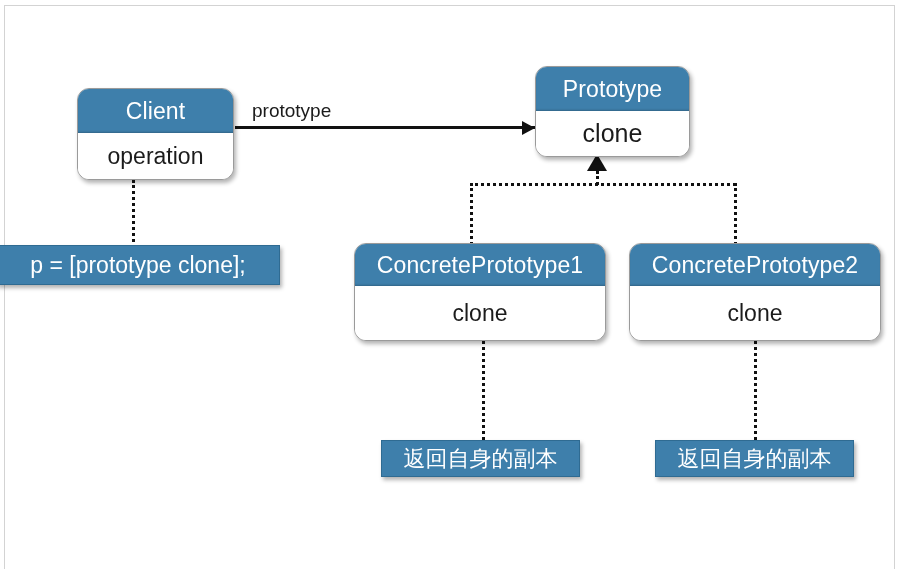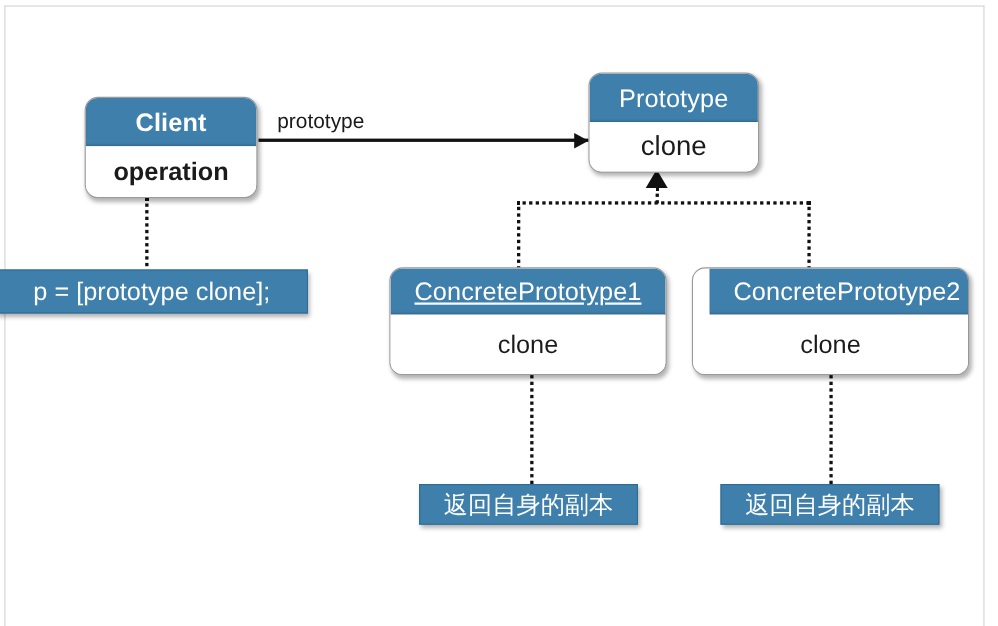--- a/index.html
+++ b/index.html
@@ -130,49 +130,49 @@
   <div class="dotted-v" style="left:470px; top:183px; height:62px;"></div>
 
   <div class="dotted-v" style="left:734px; top:183px; height:62px;"></div>
 
   <div class="dotted-v" style="left:132px; top:180px; height:62px;"></div>
 
   <div class="dotted-v" style="left:482px; top:341px; height:99px;"></div>
 
   <div class="dotted-v" style="left:754px; top:341px; height:99px;"></div>
 
-  <div class="uml-box" style="left:77px; top:88px; width:157px; height:92px;font-weight:bold;">
+  <div class="uml-box" style="left:77px; top:88px; width:157px; height:92px;">
     <div class="uml-header" style="height:44px; font-size:23px;">
       <span>Client</span>
     </div>
     <div class="uml-body" style="height:46px; font-size:23px;justify-content:center;">
       <span>operation</span>
     </div>
   </div>
 
   <div class="uml-box" style="left:535px; top:66px; width:155px; height:91px;">
     <div class="uml-header" style="height:44px; font-size:23px;">
       <span>Prototype</span>
     </div>
     <div class="uml-body" style="height:45px; font-size:25px;">
       <span>clone</span>
     </div>
   </div>
 
   <div class="uml-box" style="left:354px; top:243px; width:252px; height:98px;">
-    <div class="uml-header" style="height:42px; font-size:23px;text-decoration:underline;">
+    <div class="uml-header" style="height:42px; font-size:23px;">
       <span>ConcretePrototype1</span>
     </div>
     <div class="uml-body" style="height:54px; font-size:23px;">
       <span>clone</span>
     </div>
   </div>
 
   <div class="uml-box" style="left:629px; top:243px; width:252px; height:98px;">
-    <div class="uml-header" style="height:42px; font-size:23px;margin-left:15px;">
+    <div class="uml-header" style="height:42px; font-size:23px;">
       <span>ConcretePrototype2</span>
     </div>
     <div class="uml-body" style="height:54px; font-size:23px;">
       <span>clone</span>
     </div>
   </div>
 
   <div class="note-box" style="left:-4px; top:245px; width:284px; height:40px; font-size:23px;">
     <span>p = [prototype clone];</span>
   </div>

